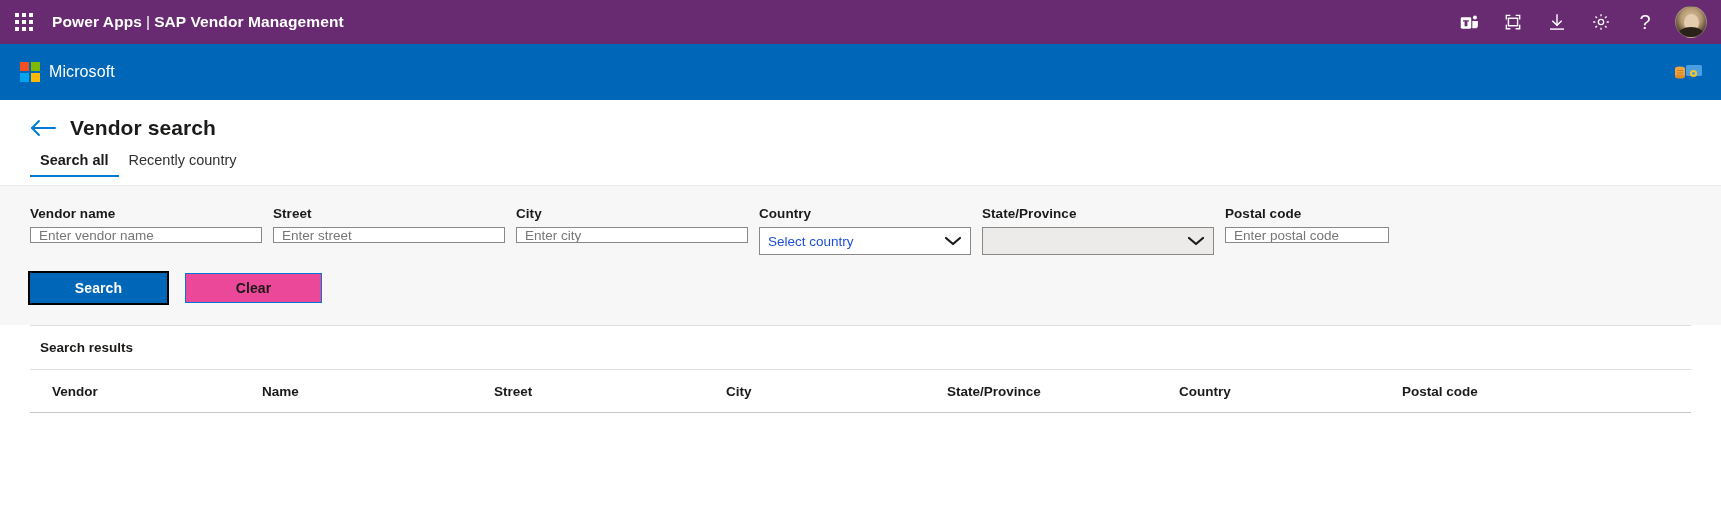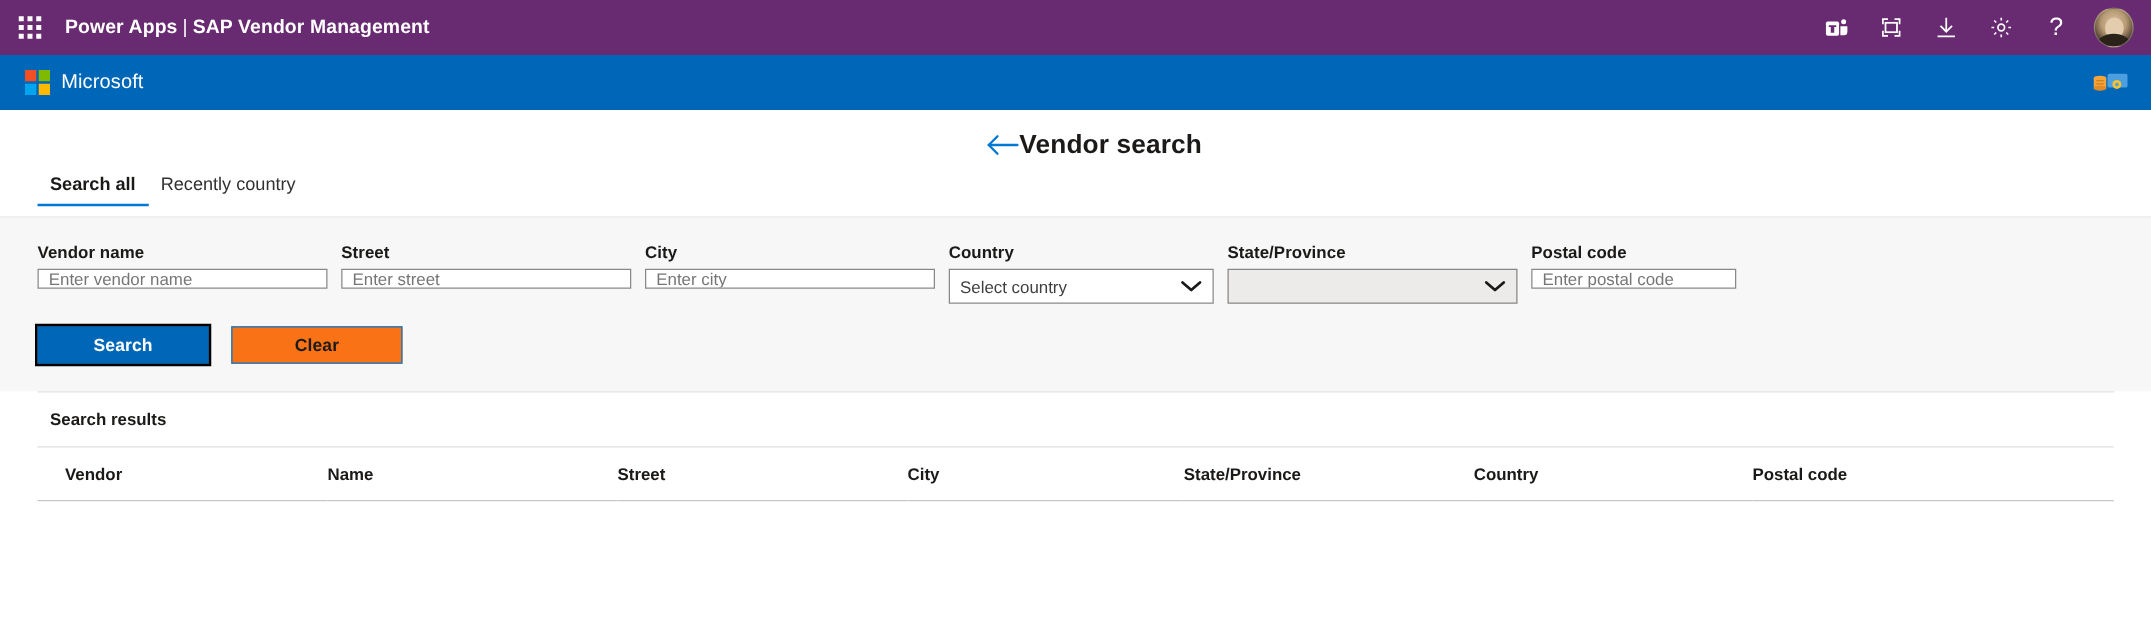--- a/index.html
+++ b/index.html
@@ -73,21 +73,21 @@
     position: absolute;
     left: 50%; top: 68%;
     width: 26px; height: 16px;
     margin-left: -13px;
     border-radius: 50% 50% 0 0;
     background: #2a2118;
   }
 
   
   .ms-bar {
-    height: 44px;
+    height: 56px;
     background: #0067B8;
     display: flex;
     align-items: center;
     padding: 0 18px 0 20px;
     color: #ffffff;
   }
   .ms-logo { display: flex; align-items: center; gap: 9px; cursor: pointer; }
   .ms-squares {
     display: grid;
     grid-template-columns: 9px 9px;
@@ -106,21 +106,21 @@
   
   .page {
     background: #ffffff;
     height: calc(508px - 88px);
     position: relative;
   }
   .page-head {
     padding: 16px 0 0 30px;
     display: flex;
     align-items: center;
-    justify-content: center;
+    gap: 14px;
   }
   .back-arrow { cursor: pointer; display: flex; align-items: center; }
   .page-title {
     font-size: 21px;
     font-weight: 600;
     color: #1b1a19;
     letter-spacing: .1px;
   }
 
   
@@ -190,21 +190,21 @@
 
   .select-wrap { position: relative; width: 100%; }
   .select-box {
     height: 28px;
     border: 1px solid #8A8886;
     background: #ffffff;
     display: flex;
     align-items: center;
     padding: 0 8px;
     font-size: 13.5px;
-    color: #404040;
+    color: #1d4ed8;
     cursor: pointer;
   }
   .select-box.disabled {
     background: #EDEBE9;
     color: #A19F9D;
     cursor: default;
   }
   .select-val { flex: 1 1 auto; white-space: nowrap; overflow: hidden; }
   .chev { flex: 0 0 auto; display: flex; align-items: center; }
 
@@ -221,21 +221,21 @@
     letter-spacing: .1px;
   }
   .btn-primary {
     background: #0067B8;
     color: #ffffff;
     border: 1px solid #0067B8;
     outline: 2px solid #000000;
     outline-offset: 0px;
   }
   .btn-secondary {
-    background: #f97316;
+    background: #ec4899;
     color: #1b1a19;
     border: 1px solid #0078D4;
     min-width: 137px;
   }
 
   
   .results {
     margin: 0 30px;
     background: #ffffff;
     border-top: 1px solid #E1DFDD;

